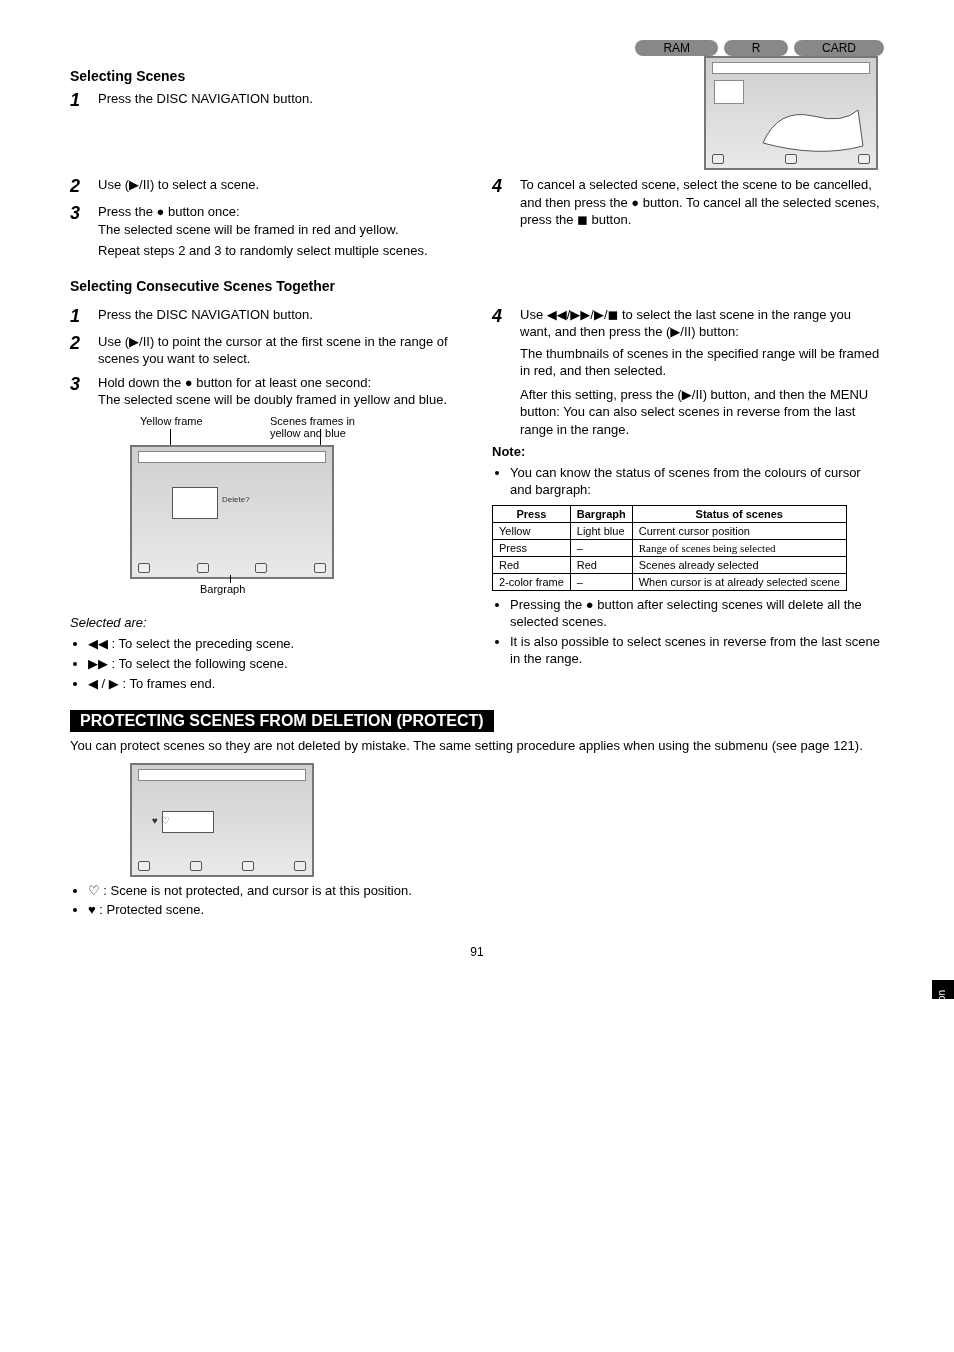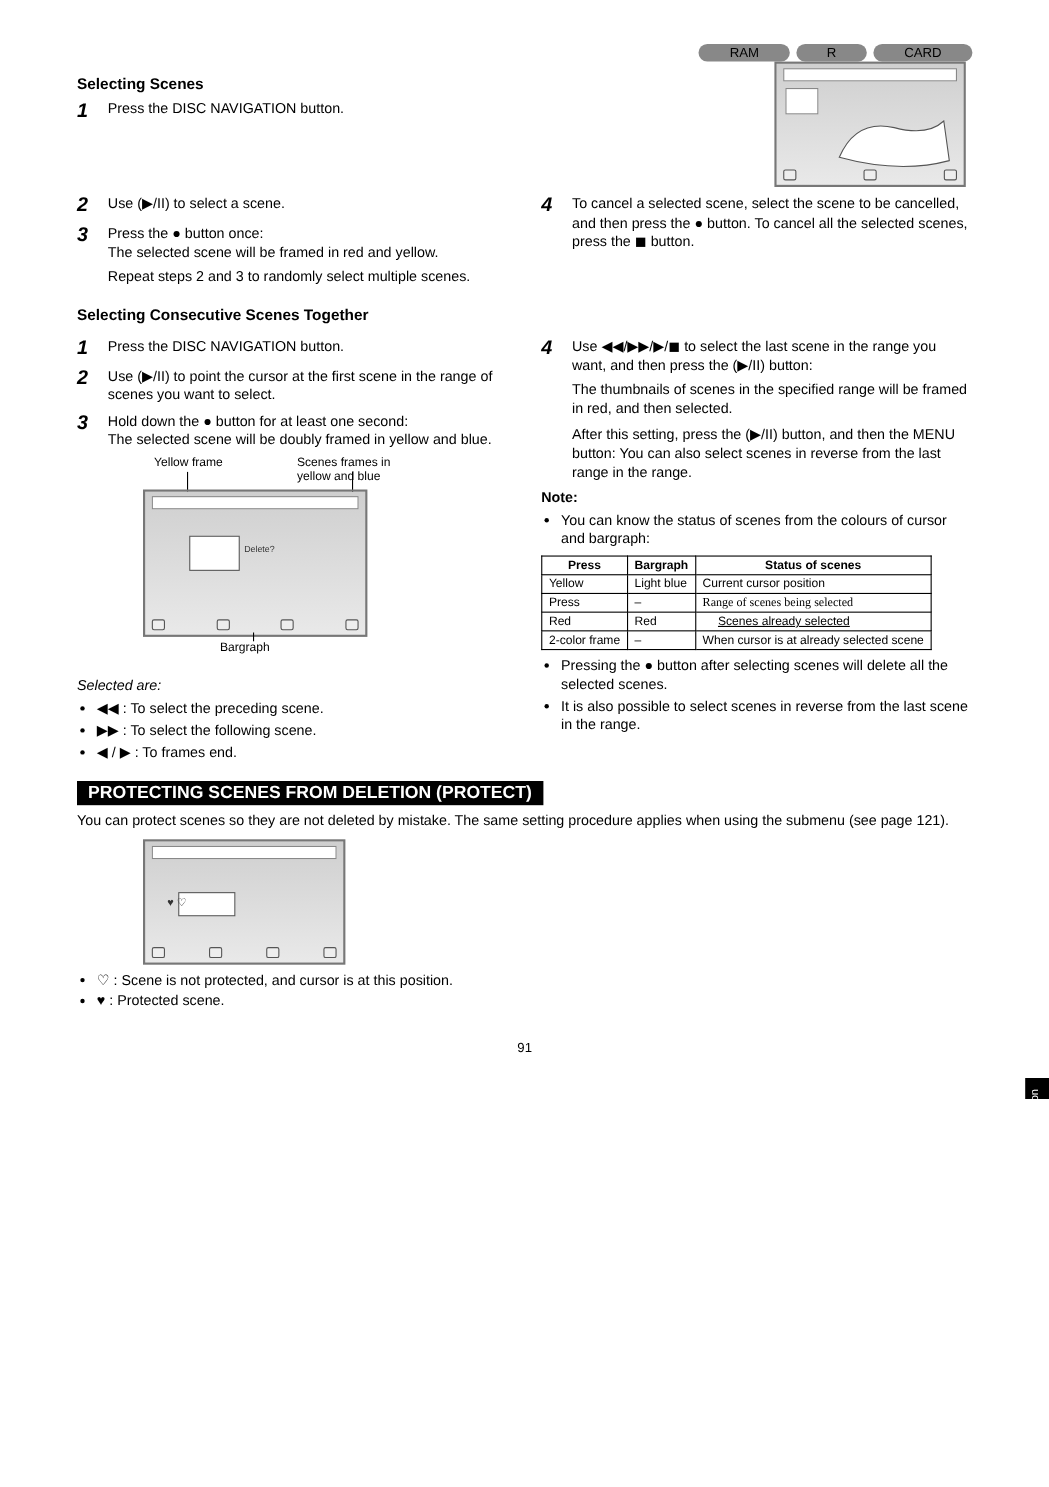--- a/index.html
+++ b/index.html
@@ -251,21 +251,21 @@
             <td style="border:1px solid #000; padding:2px 6px;">Current cursor position</td>
           </tr>
           <tr>
             <td style="border:1px solid #000; padding:2px 6px;">Press</td>
             <td style="border:1px solid #000; padding:2px 6px;">–</td>
             <td style="border:1px solid #000; padding:2px 6px;font-family:Liberation Serif, serif;">Range of scenes being selected</td>
           </tr>
           <tr>
             <td style="border:1px solid #000; padding:2px 6px;">Red</td>
             <td style="border:1px solid #000; padding:2px 6px;">Red</td>
-            <td style="border:1px solid #000; padding:2px 20px;text-decoration:underline;">Scenes already selected</td>
+            <td style="border:1px solid #000; padding:2px 6px;">Scenes already selected</td>
           </tr>
           <tr>
             <td style="border:1px solid #000; padding:2px 6px;">2-color frame</td>
             <td style="border:1px solid #000; padding:2px 6px;">–</td>
             <td style="border:1px solid #000; padding:2px 6px;">When cursor is at already selected scene</td>
           </tr>
         </tbody>
           </table>
 
         <ul class="notes">

